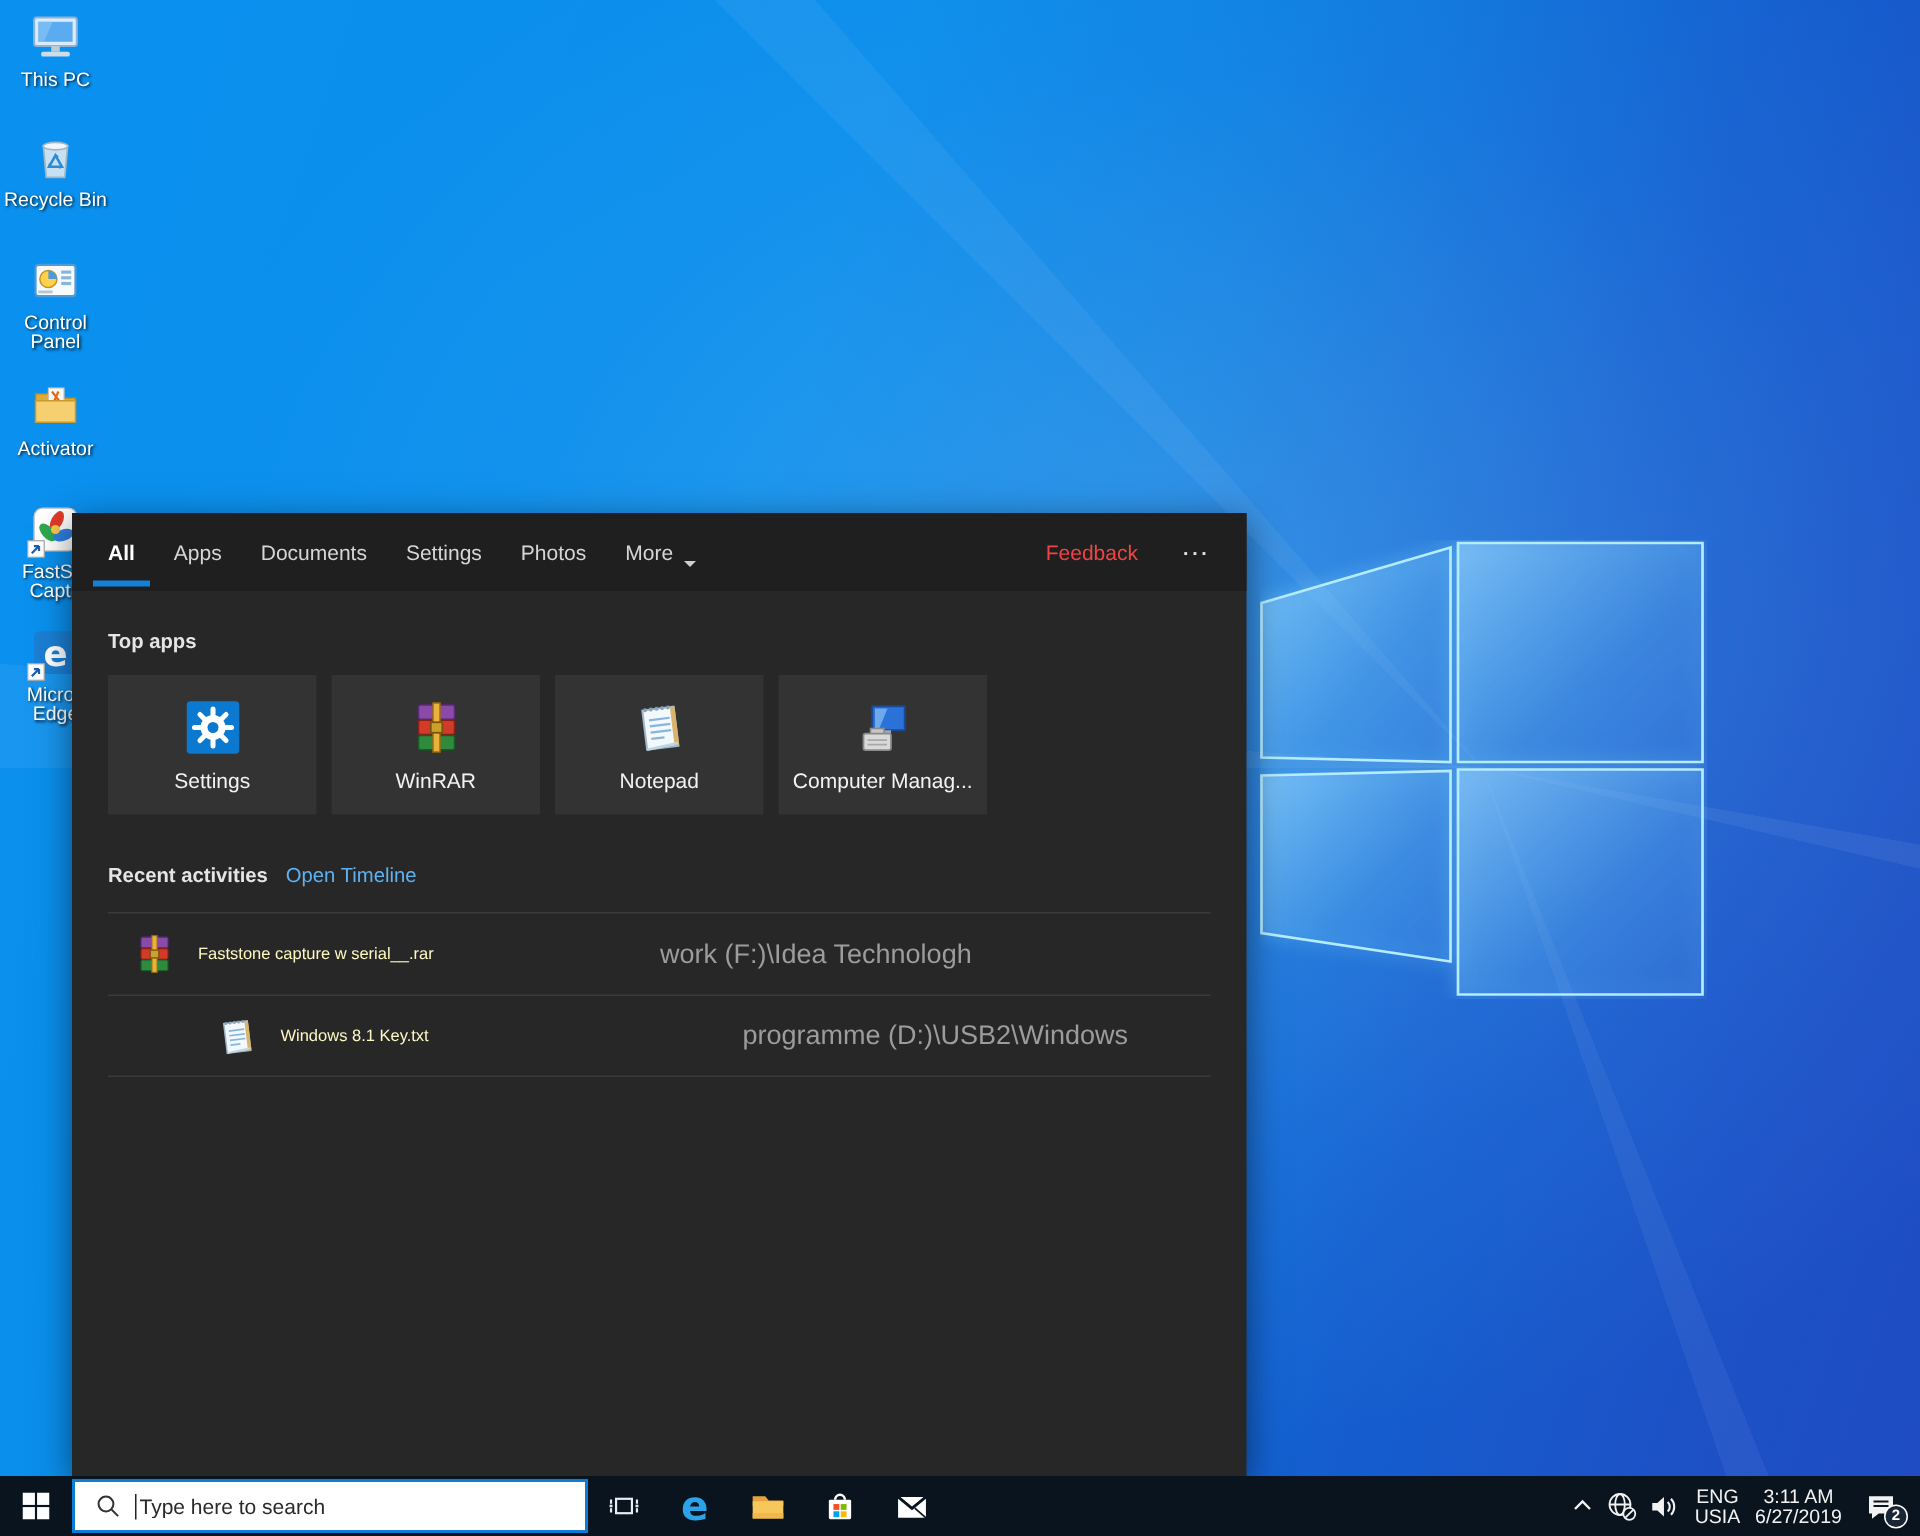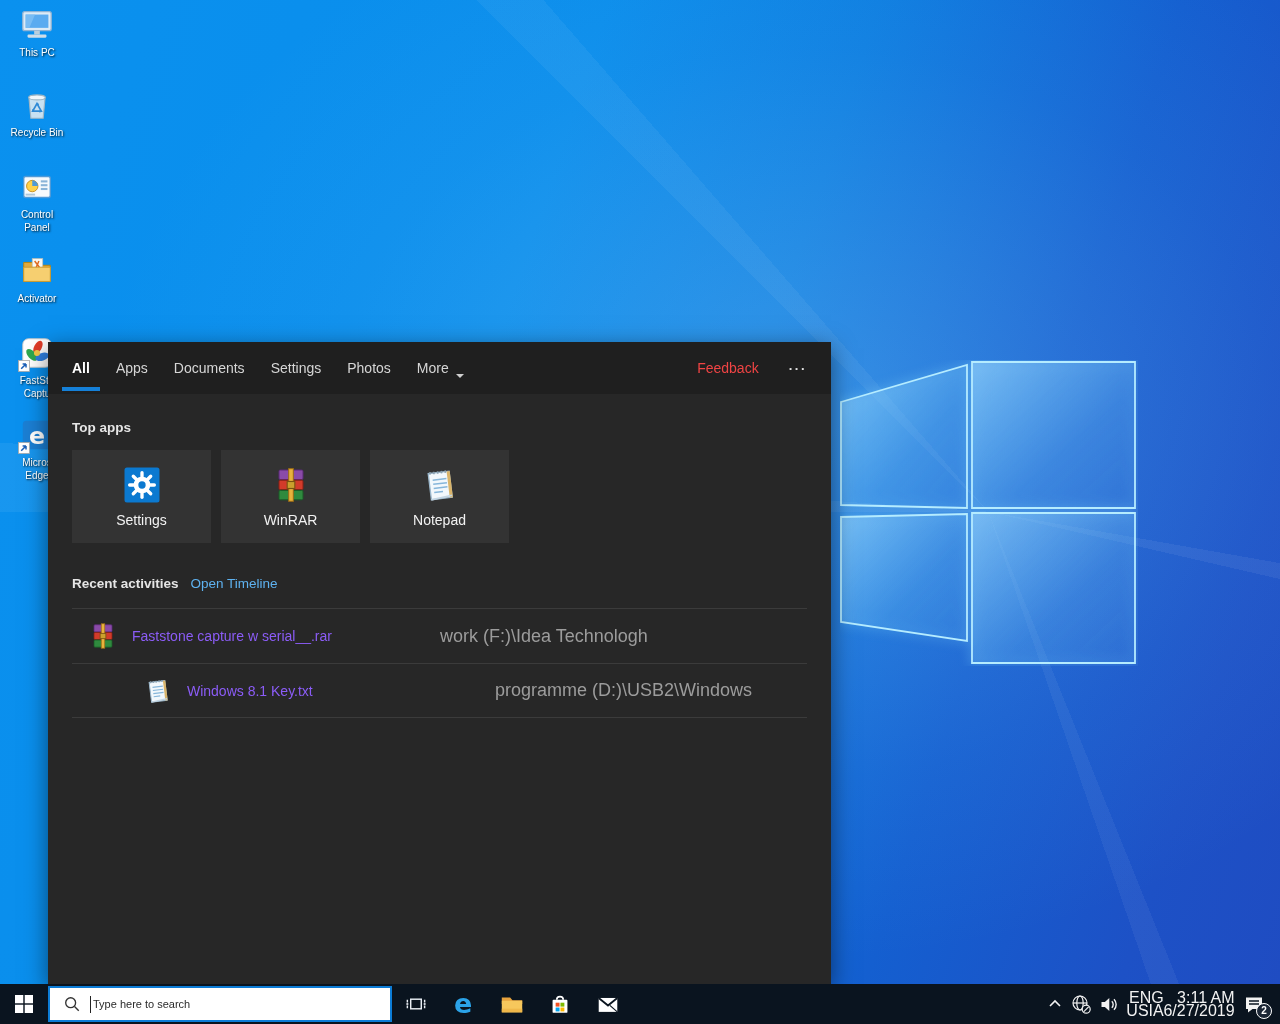--- a/index.html
+++ b/index.html
@@ -20,21 +20,21 @@
       rgba(255,255,255,.06) 0deg 3deg, transparent 3deg 58deg,
       rgba(255,255,255,.05) 58deg 61deg, transparent 61deg 170deg,
       rgba(255,255,255,.06) 170deg 174deg, transparent 174deg 215deg,
       rgba(255,255,255,.05) 215deg 219deg, transparent 219deg 360deg);
   }
   .win-logo { position:absolute; left:840px; top:360px; }
 
   
   .dicon { position:absolute; left:2px; width:70px; text-align:center; cursor:default; }
   .dicon .art { position:relative; width:38px; height:38px; margin:0 auto; }
-  .dicon .lbl { margin-top:2px; color:#fff; font-size:10px; line-height:13px;
+  .dicon .lbl { margin-top:2px; color:#fff; font-size:13px; line-height:13px;
     text-shadow:1px 1px 2px rgba(0,0,0,.85); }
   .shortcut-ov { position:absolute; left:0; bottom:0; width:12px; height:12px; }
 
   
   .panel { position:absolute; left:48px; top:342px; width:783px; height:642px;
     background:#272727; box-shadow:0 6px 22px rgba(0,0,0,.5); color:#e8e8e8; }
   .panel-header { height:52px; background:#1f1f1f; display:flex; align-items:center; padding:16px 24px; }
   .tab { position:relative; height:52px; line-height:52px; margin-right:26px;
     font-size:14px; color:#d6d6d6; cursor:pointer; white-space:nowrap; }
   .tab.active { color:#fff; font-weight:bold; }
@@ -54,41 +54,41 @@
     align-items:center; justify-content:center; cursor:pointer; }
   .tile .t-ic { width:40px; height:40px; margin-bottom:7px; }
   .tile .t-lbl { font-size:14px; color:#f2f2f2; white-space:nowrap; }
 
   .recent-head { display:flex; align-items:baseline; margin-top:33px; }
   .timeline-link { margin-left:12px; font-size:13.5px; color:#5eb2f0; cursor:pointer; }
   .rows { margin-top:17px; }
   .row { display:flex; align-items:center; height:55px; border-top:1px solid #3b3b3b; cursor:pointer; }
   .row:last-child { border-bottom:1px solid #3b3b3b;justify-content:center; }
   .row .r-ic { width:30px; height:30px; margin-left:16px; flex:0 0 30px; }
-  .row .r-title { margin-left:14px; font-size:14px; color:#8b5cf6; flex:0 0 308px;
+  .row .r-title { margin-left:14px; font-size:11px; color:#fef9c3; flex:0 0 308px;
     white-space:nowrap; overflow:hidden; }
   .row .r-path { font-size:18px; color:#9c9c9c; white-space:nowrap; }
 
   
   .taskbar { position:absolute; left:0; bottom:0; width:1280px; height:40px;
     background:#0a141f; display:flex; align-items:center; z-index:30; }
   .start-btn { width:48px; height:40px; display:flex; align-items:center; justify-content:center; cursor:pointer; }
   .tb-search { width:344px; height:36px; background:#fff; border:2px solid #0c7cd6;
     display:flex; align-items:center; }
   .tb-search .mag { margin-left:13px; flex:0 0 18px; }
   .tb-search .caret-bar { width:1px; height:17px; background:#222; margin-left:9px; }
-  .tb-search input { border:none; outline:none; background:transparent; font-size:11px;
+  .tb-search input { border:none; outline:none; background:transparent; font-size:14px;
     color:#b91c1c; width:270px; padding:0 0 0 2px; font-family:"Liberation Sans", sans-serif; }
   .tb-search input::placeholder { color:#2a2a2a; opacity:1; }
   .tb-btn { width:48px; height:40px; display:flex; align-items:center; justify-content:center;
     margin-left:0; cursor:pointer; }
   .tb-btn:first-of-type { margin-left:4px; }
   .tray { margin-left:auto; display:flex; align-items:center; height:40px; padding-right:4px; }
   .tray-btn { height:40px; display:flex; align-items:center; justify-content:center; cursor:pointer; }
-  .tray-txt { color:#f2f2f2; font-size:16px; line-height:13.5px; text-align:right; white-space:nowrap; }
+  .tray-txt { color:#f2f2f2; font-size:13px; line-height:13.5px; text-align:center; white-space:nowrap; }
   .lang-block { width:42px; }
   .clock-block { width:66px; }
   .chevron-b { width:24px; } .net-b { width:28px; } .vol-b { width:29px; }
   .action-b { width:44px; position:relative; }
   .badge { position:absolute; right:4px; bottom:5px; min-width:16px; height:16px; border-radius:50%;
     background:#1b2635; border:1.5px solid #fff; color:#fff; font-size:10px; line-height:13px;
     text-align:center; font-weight:bold; }
 </style>
 </head>
 <body>
@@ -296,20 +296,26 @@
             <use href="#sym-winrar"></use>
           </svg>
         <div class="t-lbl">WinRAR</div>
       </div>
       <div class="tile">
         <svg class="t-ic">
             <use href="#sym-notepad"></use>
           </svg>
         <div class="t-lbl">Notepad</div>
       </div>
+      <div class="tile">
+        <svg class="t-ic">
+            <use href="#sym-compmgmt"></use>
+          </svg>
+        <div class="t-lbl">Computer Manag...</div>
+      </div>
     </div>
 
     <div class="recent-head">
       <div class="section-heading">Recent activities</div>
       <div class="timeline-link">Open Timeline</div>
     </div>
 
     <div class="rows">
       <div class="row">
         <svg class="r-ic">

